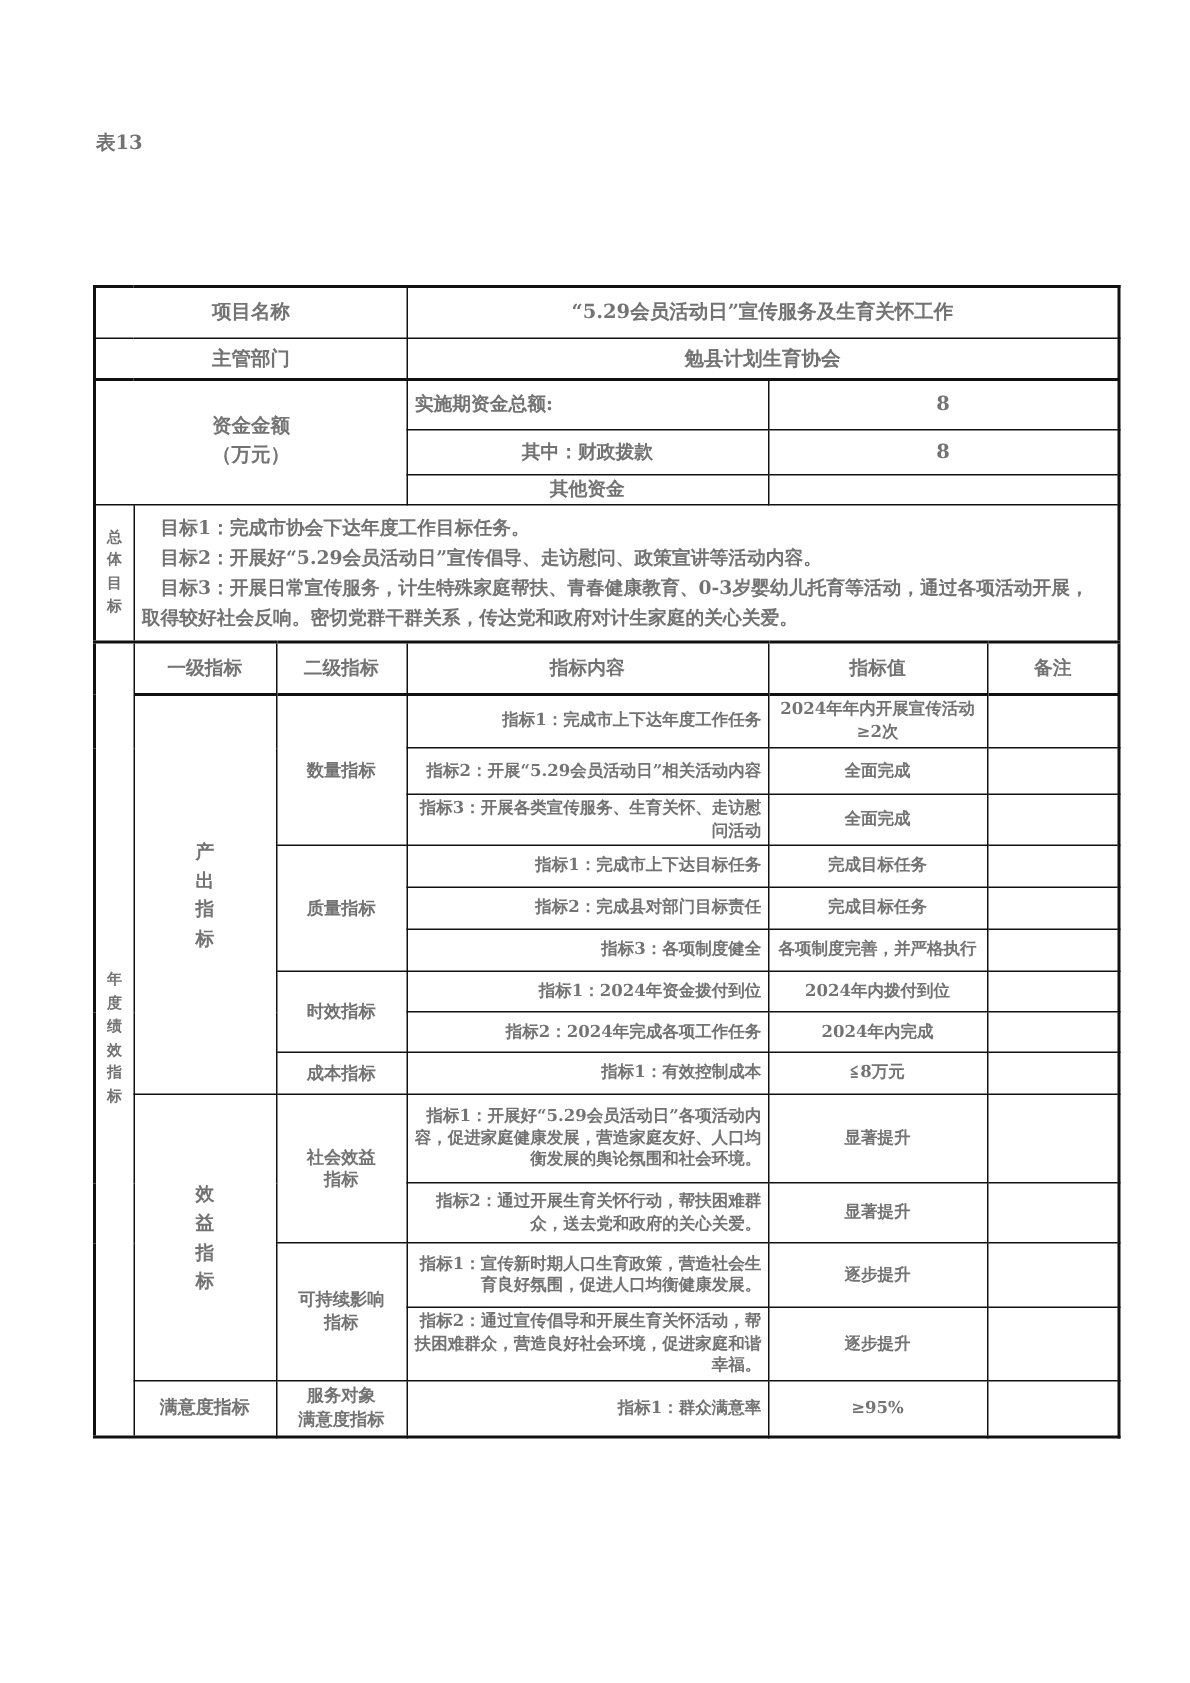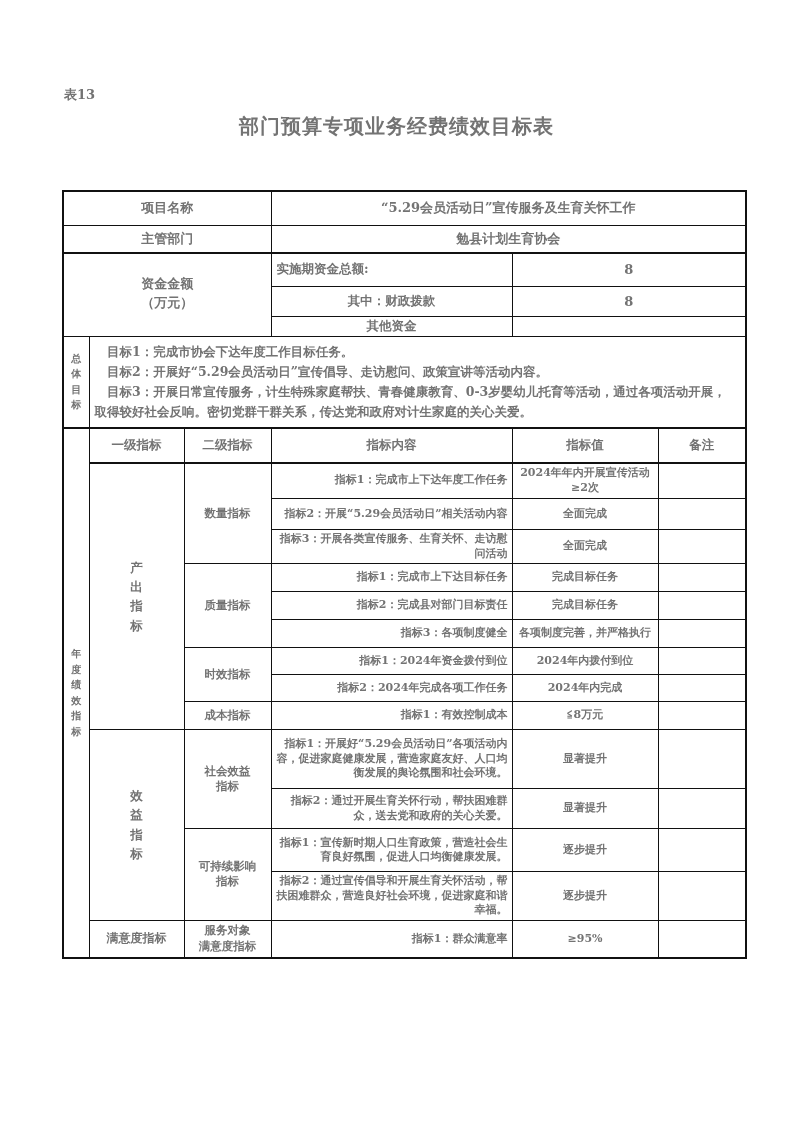--- a/index.html
+++ b/index.html
@@ -15,21 +15,21 @@
     position:absolute;left:62px;top:190px;width:683px;
     border-collapse:collapse;table-layout:fixed;
     border:2px solid #111;
   }
   td{border:1px solid #111;padding:0;vertical-align:middle;overflow:hidden;}
   .thick-b td{border-bottom-width:2px;}
   tr.hdr td{border-top-width:2px;border-bottom-width:2px;margin-left:26px;}
 
   .c-label{font-size:13px;text-align:center;}
   .c-val{font-size:13px;text-align:center;}
-  .fund-label{font-size:13px;text-align:center;white-space:pre-line;line-height:1.45;font-family:Liberation Mono, monospace;}
+  .fund-label{font-size:13px;text-align:center;white-space:pre-line;line-height:1.45;}
   .fund-first{font-size:12.5px;text-align:left;padding-left:5px;}
   .fund-mid{font-size:12.5px;text-align:center;}
 
   .goal-cell{font-size:12.5px;text-align:left;padding:5px 7px 5px 5px;line-height:1.6;vertical-align:top;}
   .goal{text-indent:1em;}
 
   .vcell{text-align:center;}
   .vert{display:inline-block;width:1.1em;word-break:break-all;line-height:1.55;text-align:center;}
   .side{font-size:10px;}
   .l1v{font-size:12.5px;}
@@ -38,21 +38,20 @@
   tr.hdr td{font-size:12.5px;text-align:center;}
   .content{font-size:11px;text-align:right;padding:2px 4px;line-height:1.32;white-space:pre-wrap;}
   .value{font-size:11px;text-align:center;padding:2px 4px;line-height:1.32;}
   .note{}
 </style>
 </head>
 <body>
 
 <div class="sheet">
   <div class="tag">表13</div>
-  <div class="title">部门预算专项业务经费绩效目标表</div>
 
   <table class="main">
     <colgroup>
       <col style="width:26px">
         <col style="width:95px">
         <col style="width:87px">
       <col style="width:241px">
         <col style="width:146px">
         <col style="width:88px">
     </colgroup>

